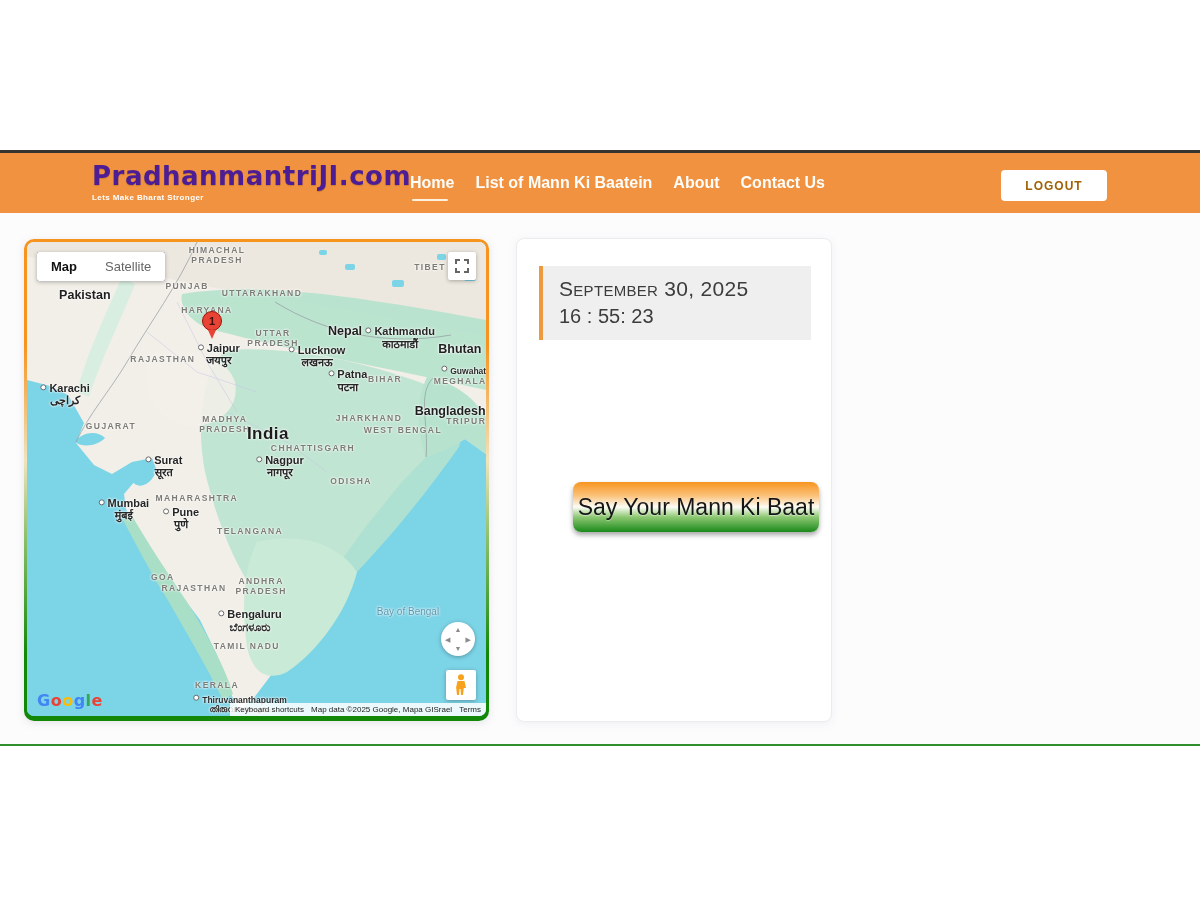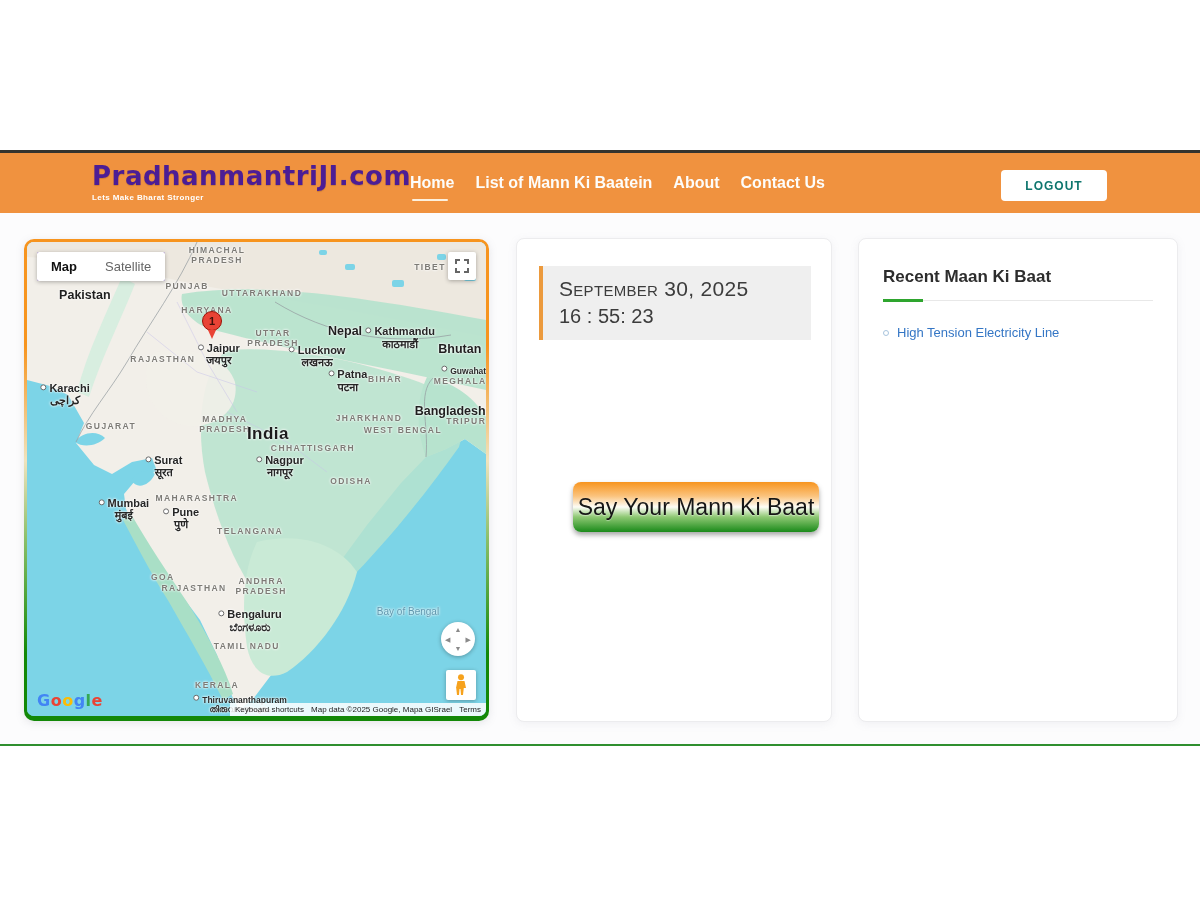--- a/index.html
+++ b/index.html
@@ -9,21 +9,21 @@
 
   
   .topline { position:absolute; left:0; top:150px; width:100%; height:3px; background:#35342e; }
   .header { position:absolute; left:0; top:153px; width:100%; height:60px; background:#f0923f; display:flex; align-items:center; }
   .logo { position:absolute; left:92px; top:8px; cursor:pointer; }
   .logo-title { font-family:"DejaVu Sans", sans-serif; font-weight:bold; font-size:26px; color:#4c1d95; letter-spacing:.5px; text-shadow:0 1px 1px rgba(0,0,0,.15); }
   .logo-tag { font-size:8px; color:#fff; font-weight:bold; letter-spacing:.4px; margin-top:2px; }
   .nav { position:absolute; left:410px; top:0; height:60px; display:flex; align-items:center; gap:21px; }
   .nav-item { position:relative; color:#fdfdfb; font-size:16px; font-weight:bold; text-decoration:none; cursor:pointer; }
   .nav-item.active::after { content:""; position:absolute; left:2px; right:6px; bottom:-9px; height:2px; background:#fdf0dd; border-radius:1px; }
-  .logout { position:absolute; left:1001px; top:17px; width:106px; height:31px; background:#fff; border:none; border-radius:4px; color:#0f766e; font-size:12px; font-weight:bold; letter-spacing:1px; cursor:pointer; font-family:"Liberation Sans",sans-serif; }
+  .logout { position:absolute; left:1001px; top:17px; width:106px; height:31px; background:#fff; border:none; border-radius:4px; color:#a16207; font-size:12px; font-weight:bold; letter-spacing:1px; cursor:pointer; font-family:"Liberation Sans",sans-serif; }
 
   
   .content { position:absolute; left:0; top:213px; width:100%; height:533px; background:#fcfcfd; }
   .greenline { position:absolute; left:0; top:744px; width:100%; height:2px; background:#2f8f2f; }
 
   
   .map-card { position:absolute; left:24px; top:239px; width:465px; height:482px; padding:3px; border-radius:10px;
     background:linear-gradient(180deg,#f7941e 0%,#f7941e 22%,#f0e3bd 46%,#8cc06b 62%,#138808 86%,#138808 100%);
     box-shadow:0 2px 8px rgba(120,120,140,.18); }
   .map { position:relative; width:459px; height:474px; border-radius:7px; overflow:hidden; background:#7cd4e7; cursor:grab; }
@@ -348,29 +348,16 @@
   </div>
 
   <section class="card mid">
     <div class="datebox">
       <div class="date">September 30, 2025</div>
       <div class="time">16 : 55: 23</div>
     </div>
     <button class="saybtn">Say Your Mann Ki Baat</button>
   </section>
 
-  <section class="card right">
-    <h2 class="recent-title">Recent Maan Ki Baat</h2>
-    <div class="hr">
-        <span class="green"></span>
-      </div>
-    <ul class="recent-list">
-
-    <li class="recent-item">
-          <span class="bullet"></span>
-          <a class="rlink">High Tension Electricity Line</a>
-        </li>
-      </ul>
-  </section>
 
   <div class="greenline"></div>
 
 </div>
 
 </body></html>

